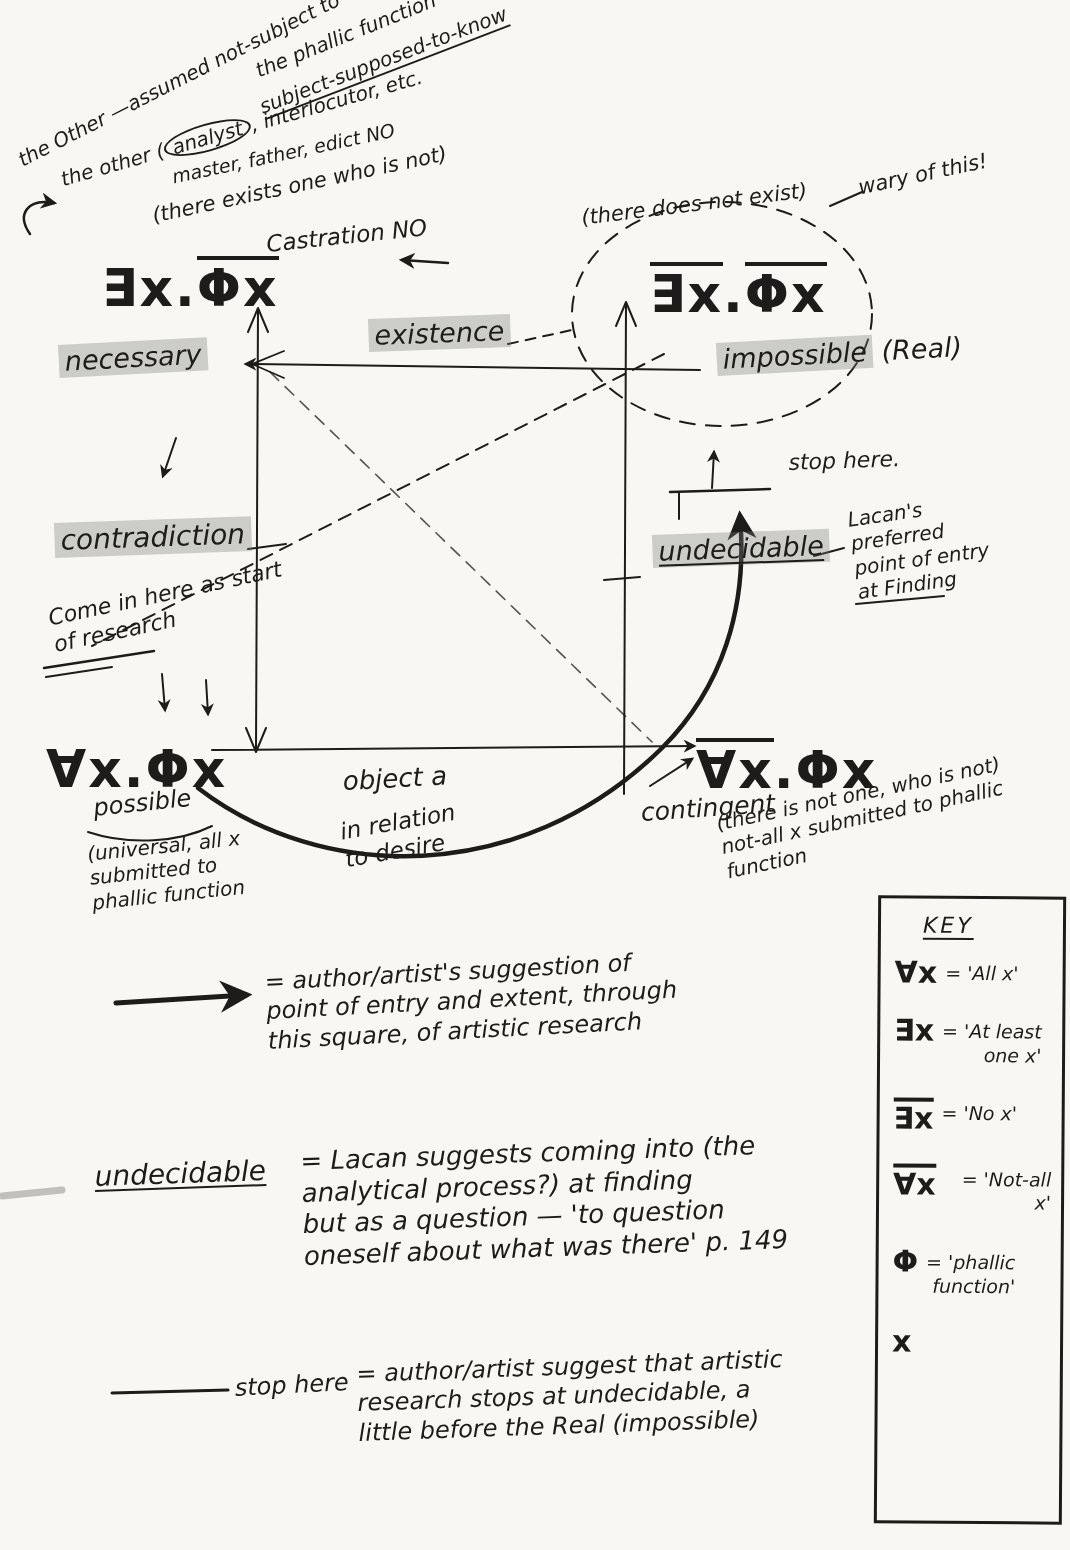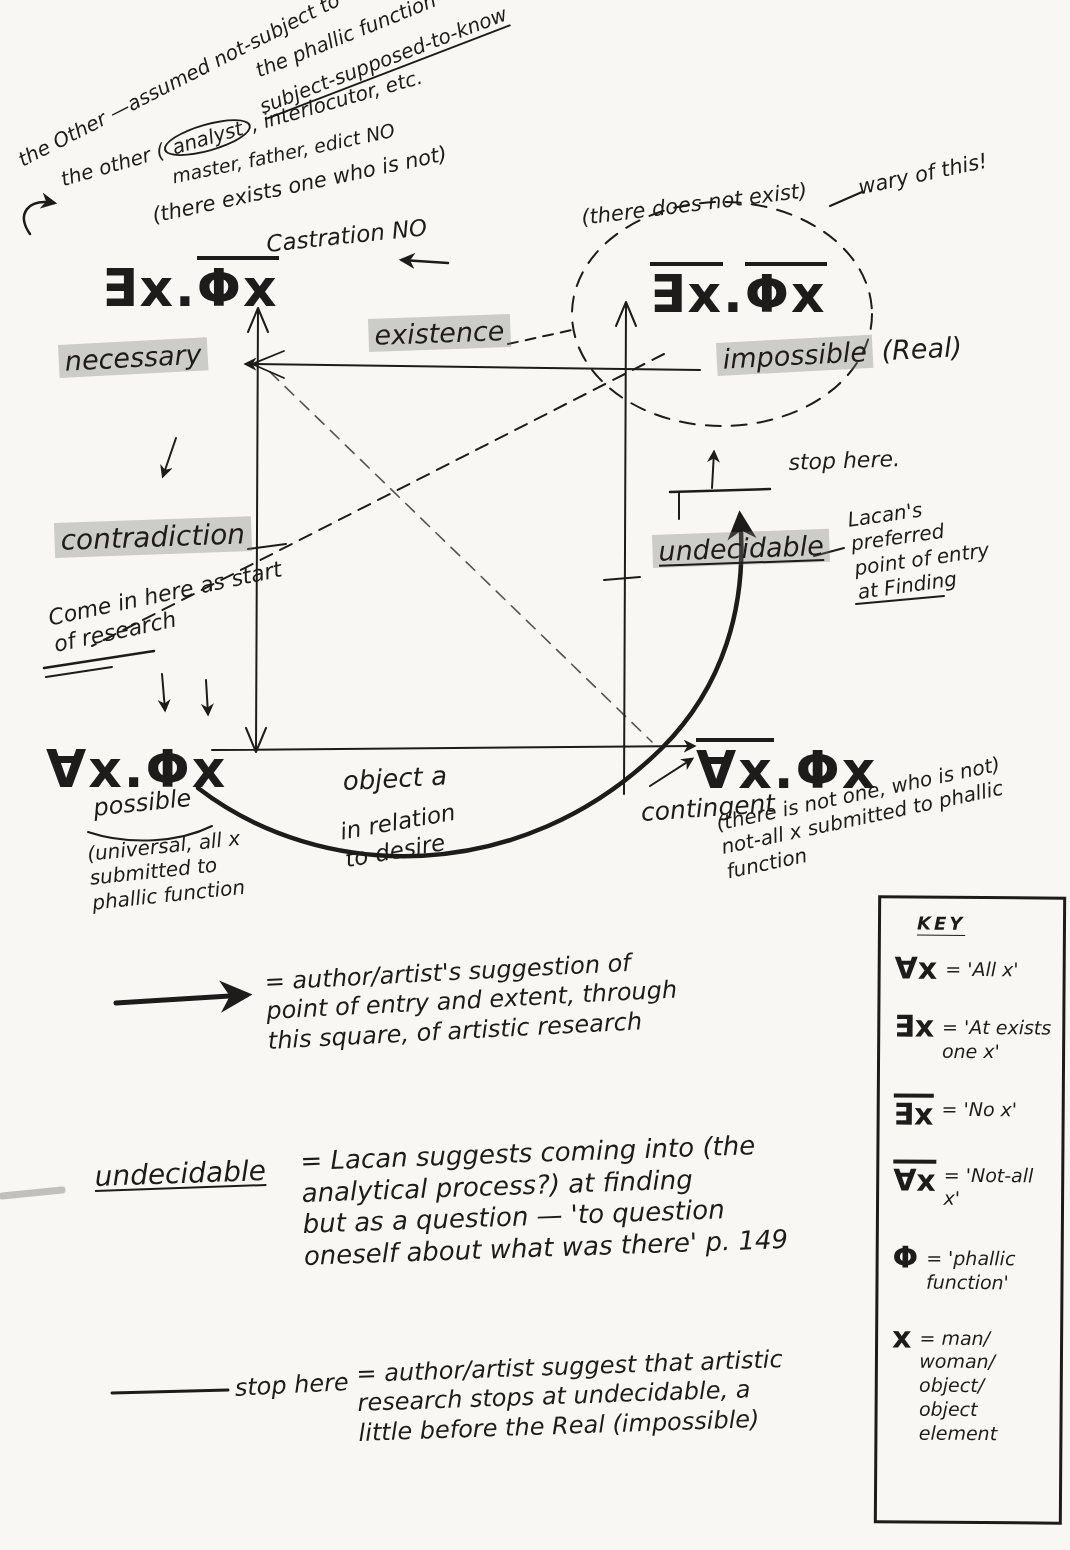--- a/index.html
+++ b/index.html
@@ -16,24 +16,24 @@
   .obar{display:inline-block;border-top:4px solid #1d1c1a;padding-top:2px;line-height:1.0;}
   .hl{background:rgba(120,120,120,0.34);padding:1px 6px;box-decoration-break:clone;}
   .ul{text-decoration:underline;text-underline-offset:4px;}
   .strike{border-bottom:2px solid #1d1c1a;}
   .circ{border:2px solid #1d1c1a;border-radius:50%;padding:0 7px;}
   .key-box{
     position:absolute;left:876px;top:896px;width:188px;height:628px;z-index:2;
     border:3px solid #1d1c1a;transform:rotate(0.4deg);box-sizing:border-box;
     padding:14px 10px 10px 14px;
   }
-  .key-title{font-size:18px;letter-spacing:3px;text-decoration:underline;text-underline-offset:5px;margin-left:22px;font-style:italic;font-weight:bold;}
+  .key-title{font-size:22px;letter-spacing:3px;text-decoration:underline;text-underline-offset:5px;margin-left:28px;font-style:italic;}
   .key-row{display:flex;gap:8px;align-items:flex-start;}
   .key-sym{font-weight:bold;font-size:30px;line-height:1.0;flex:0 0 auto;font-style:normal;}
-  .key-def{font-size:19px;font-style:italic;line-height:1.25;padding-top:4px;}
+  .key-def{font-size:19px;font-style:italic;line-height:1.25;padding-top:4px;text-align:right;}
 </style>
 </head>
 <body>
 
 <div id="paper">
 
   <svg class="linework" width="1070" height="1550" viewBox="0 0 1070 1550">
     <defs>
       <marker id="ah" viewBox="0 0 10 10" refX="8" refY="5" markerWidth="6.5" markerHeight="6.5" orient="auto-start-reverse">
         <path d="M0,0 L10,5 L0,10 L3,5 z" fill="#1d1c1a"></path>
@@ -164,21 +164,21 @@
   <div class="key-box">
     <div class="key-title">KEY</div>
 
     <div class="key-row" style="margin-top:20px;">
       <span class="key-sym">∀x</span>
       <span class="key-def ml">= 'All x'</span>
     </div>
 
     <div class="key-row" style="margin-top:28px;">
       <span class="key-sym">∃x</span>
-      <span class="key-def ml">= 'At exists
+      <span class="key-def ml">= 'At least
 one x'</span>
     </div>
 
     <div class="key-row" style="margin-top:30px;">
       <span class="key-sym obar">∃x</span>
       <span class="key-def ml">= 'No x'</span>
     </div>
 
     <div class="key-row" style="margin-top:30px;">
       <span class="key-sym obar">∀x</span>
@@ -186,20 +186,16 @@
     </div>
 
     <div class="key-row" style="margin-top:32px;">
       <span class="key-sym">Φ</span>
       <span class="key-def ml">= 'phallic
 function'</span>
     </div>
 
     <div class="key-row" style="margin-top:28px;">
       <span class="key-sym">x</span>
-      <span class="key-def ml">= man/
-woman/
-object/
-object element</span>
     </div>
   </div>
 
 </div>
 
 </body></html>

